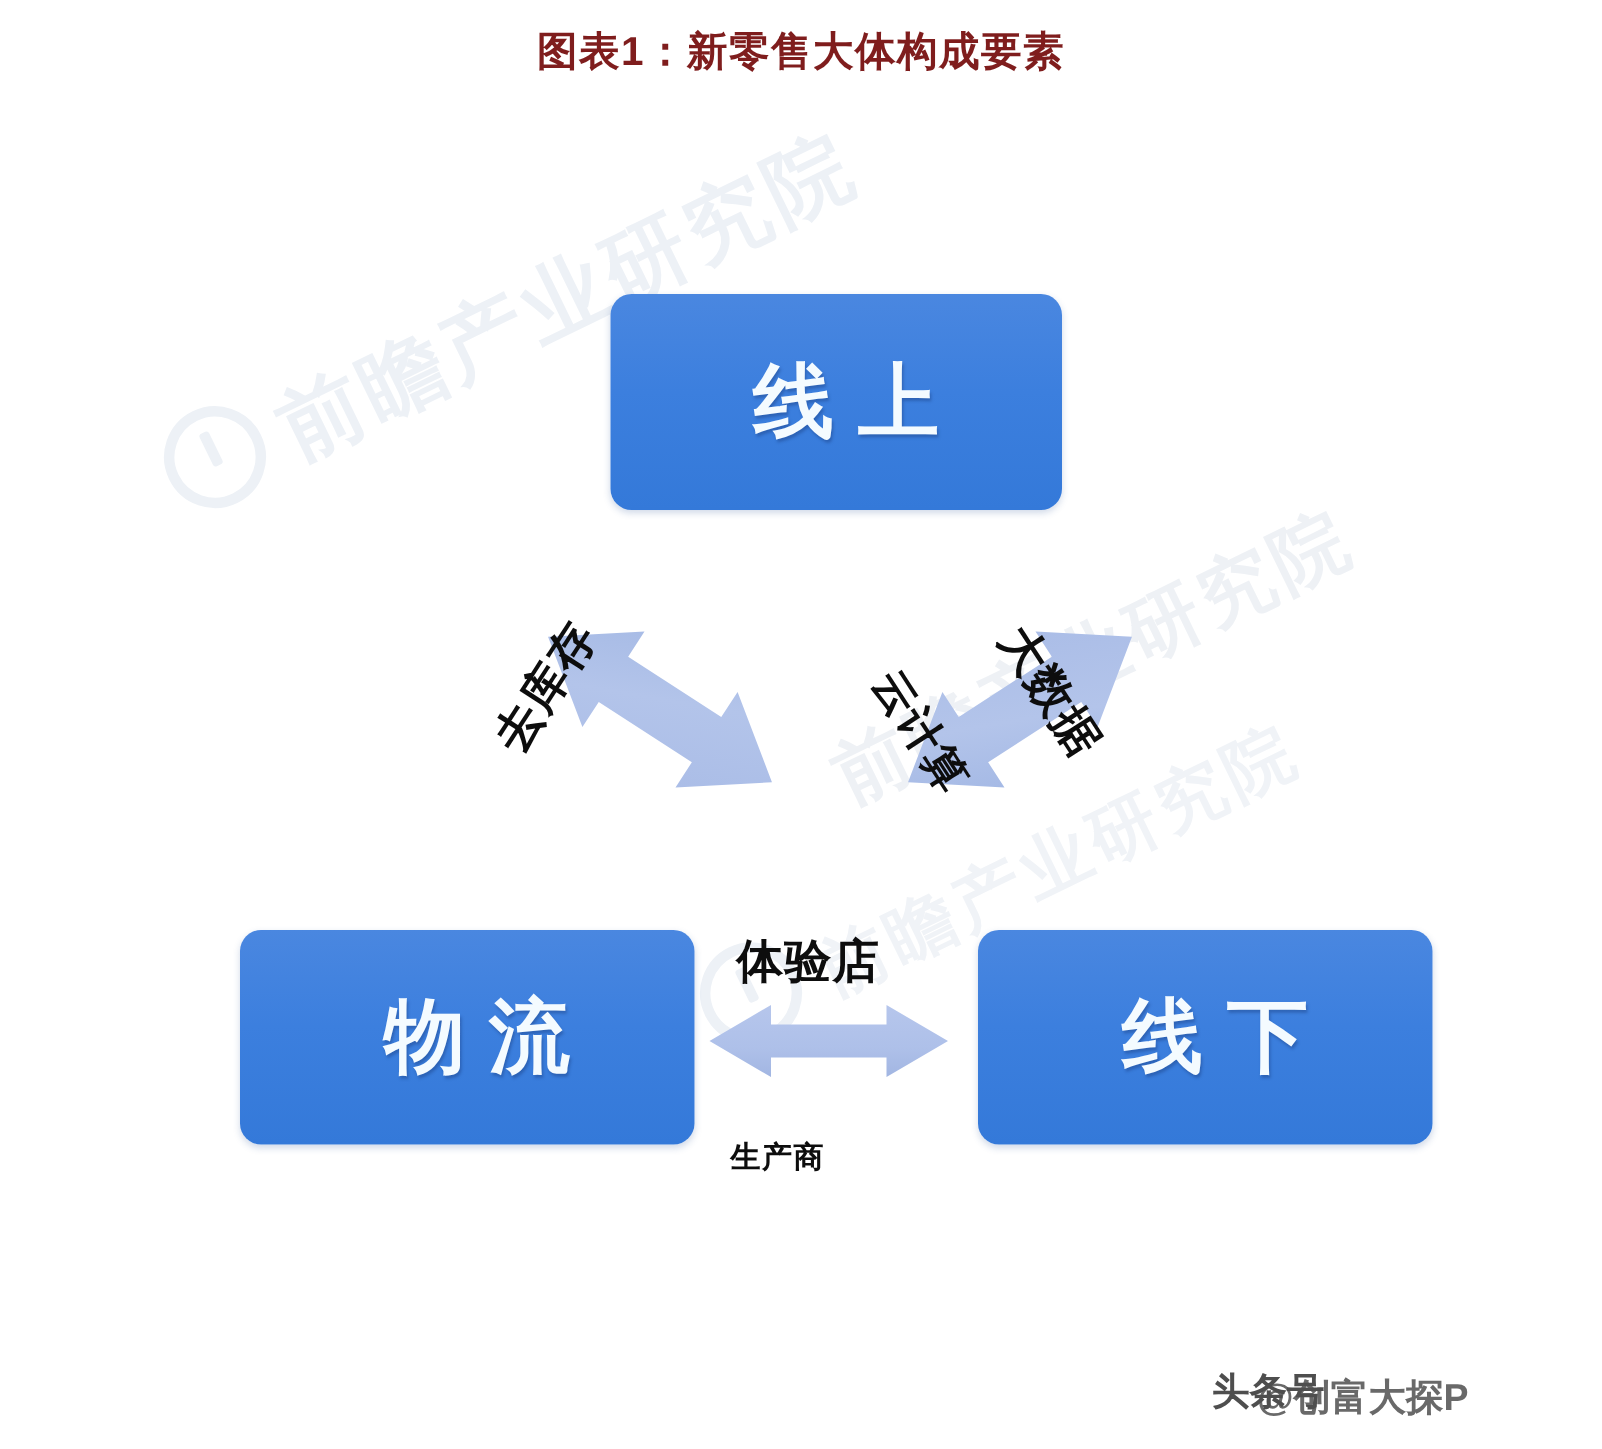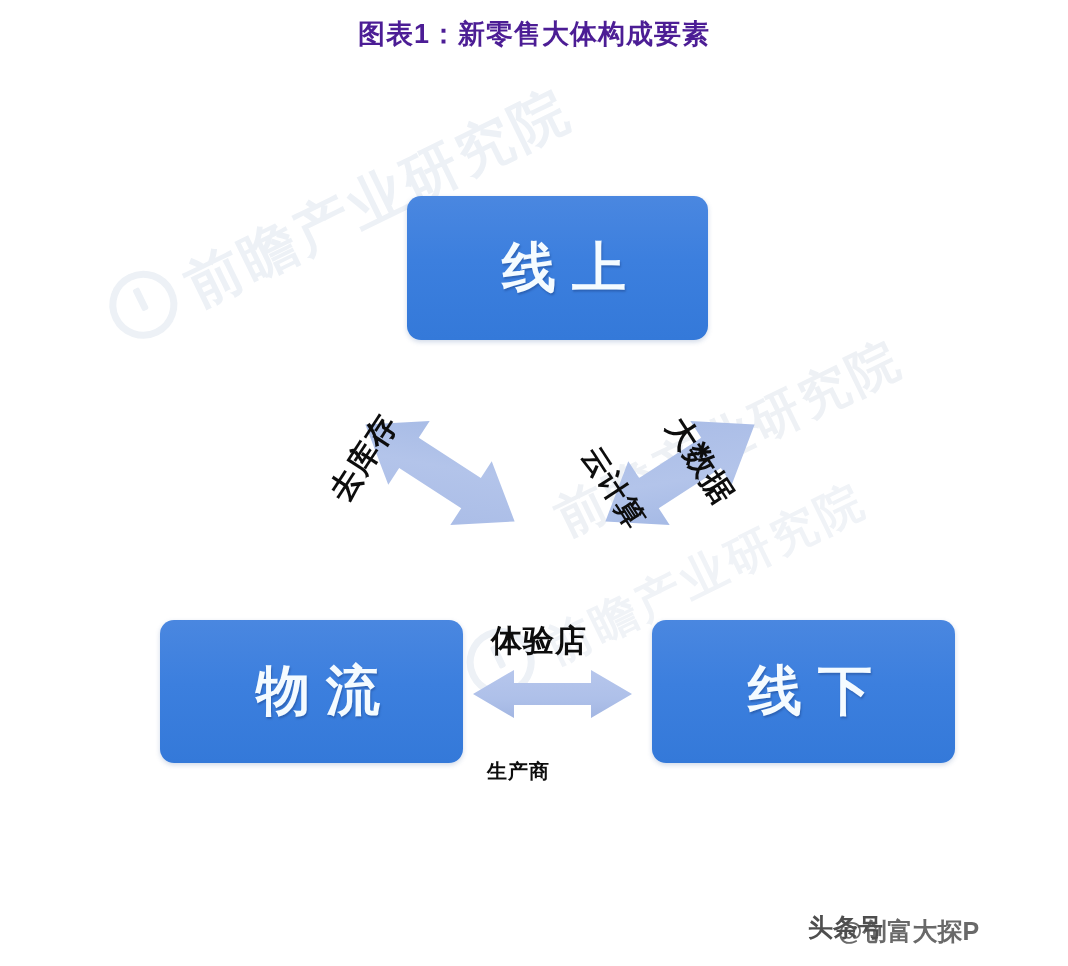--- a/index.html
+++ b/index.html
@@ -27,21 +27,21 @@
   
   #chart-title {
     position: absolute;
     top: 16px;
     left: 0;
     width: 1068px;
     text-align: center;
     font-size: 27px;
     font-weight: 700;
     letter-spacing: 1px;
-    color: #4c1d95;
+    color: #7f1d1d;
     white-space: nowrap;
   }
 
   
   .watermark {
     position: absolute;
     color: #edf1f6;
     font-size: 56px;
     font-weight: 700;
     letter-spacing: 4px;

